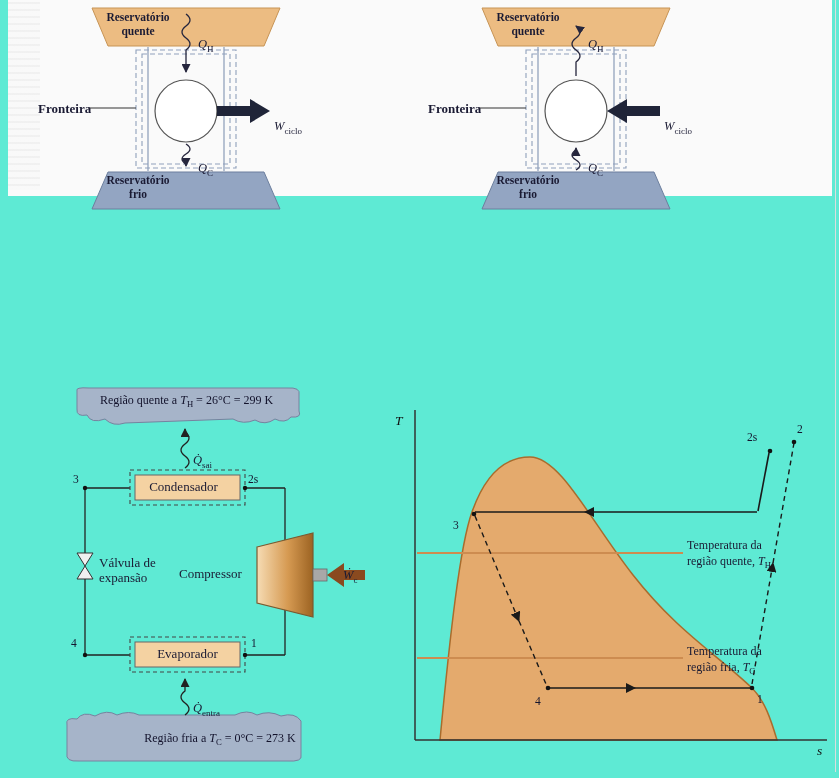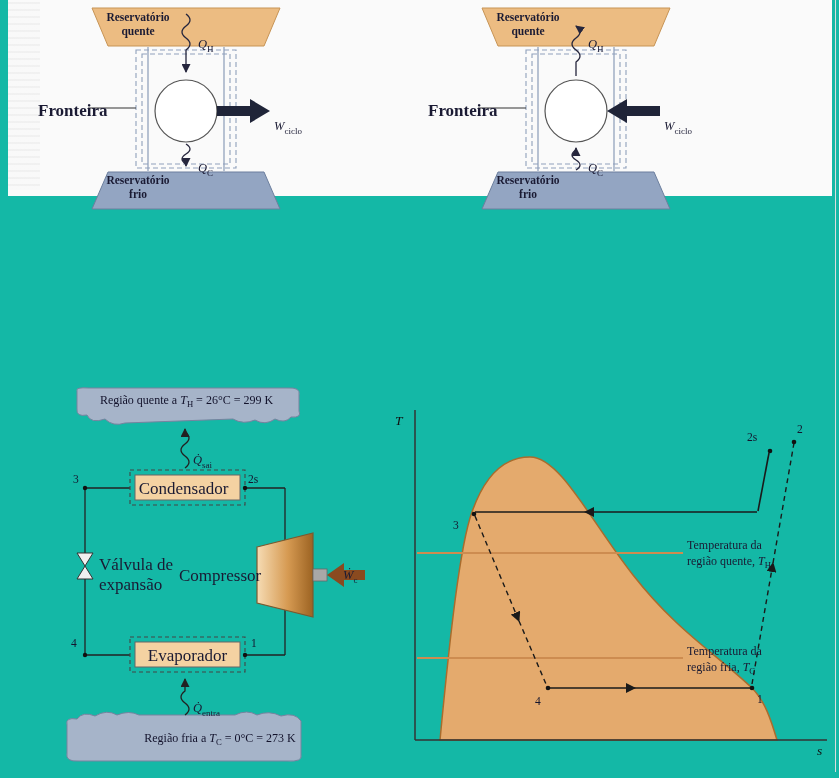--- a/index.html
+++ b/index.html
@@ -1,32 +1,32 @@
 <!DOCTYPE html>
 <html><head>
 <meta charset="utf-8">
 <style>
   * { margin:0; padding:0; box-sizing:border-box; }
   html,body { width:839px; height:778px; background:#ffffff; font-family:"Liberation Serif",serif; }
-  .canvas { position:relative; width:839px; height:778px; overflow:hidden; background:#14b8a6; }
+  .canvas { position:relative; width:839px; height:778px; overflow:hidden; background:#5eead4; }
   .top-backdrop { position:absolute; left:8px; top:0; width:824px; height:196px; background:#fafafa; }
   .artifact { position:absolute; left:8px; top:2px; width:32px; height:188px;
               background:repeating-linear-gradient(180deg,#e9e9e9 0 2px,#f8f8f8 2px 7px); opacity:.55; }
   .page-edge { position:absolute; left:835px; top:0; width:1px; height:772px; background:#dddddd; }
   .panel { position:absolute; }
   .panel svg { position:absolute; left:0; top:0; }
   .lbl { position:absolute; color:#1a1a33; font-size:12px; line-height:1.18; white-space:pre-line; }
   .bold { font-weight:bold; }
   .center { text-align:center; }
   .res { font-size:11.5px; font-weight:bold; }
   .var { font-size:12.5px; font-style:italic;margin-top:16px; }
   .var sub, .ts-note sub, .region sub { font-style:normal; }
   sub { font-size:0.72em; }
   .region { font-size:12px; text-align:center; color:#12122b; }
-  .small { font-size:17px; }
+  .small { font-size:13px; }
   .state { font-size:11.5px; color:#15152e; }
   .ts-note { font-size:12px; line-height:1.35; }
   .axis { font-size:13.5px; font-style:italic; color:#111; }
 </style>
 </head>
 <body>
 
 <div class="canvas">
 
   <div class="top-backdrop"></div>

